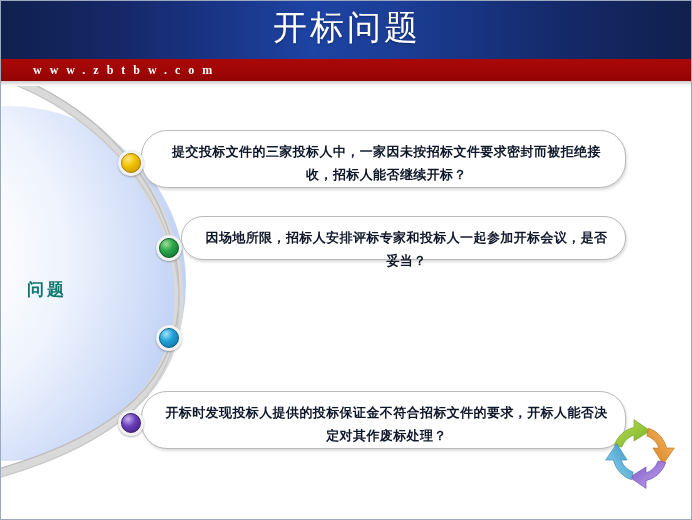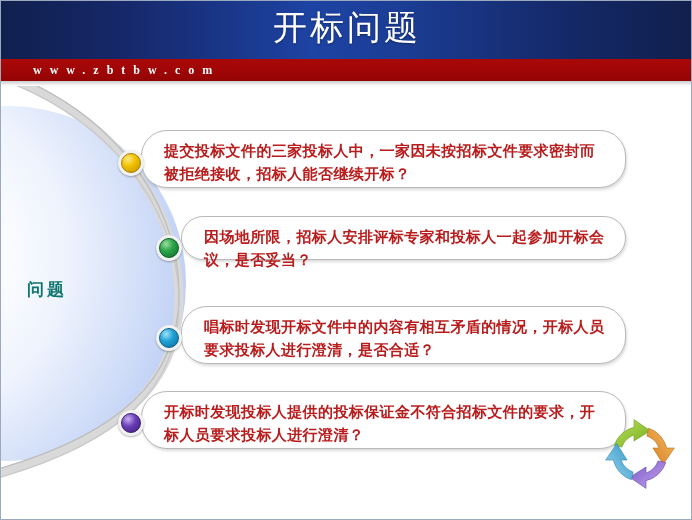--- a/index.html
+++ b/index.html
@@ -137,26 +137,27 @@
     background: #ffffff;
     border: 1px solid #b9b9b9;
     border-radius: 26px;
     box-shadow: 1px 2px 3px rgba(0,0,0,0.14);
   }
   .bubble-text {
     position: absolute;
     left: 22px;
     right: 16px;
     top: 9px;
-    color: #b91c1c;
+    color: #0f172a;
     font-family: "DejaVu Sans", "Liberation Sans", sans-serif;
-    font-size: 15px;
+    font-size: 13px;
     font-weight: bold;
     line-height: 23px;
     letter-spacing: 0.4px;
+    text-align: center;
   }
 
   
   #left-label {
     position: absolute;
     left: 26px;
     top: 192px;
     color: #0f766e;
     font-family: "DejaVu Sans", "Liberation Sans", sans-serif;
     font-size: 17px;
@@ -203,29 +204,26 @@
       <div class="bead" style="background:radial-gradient(circle at 34% 28%, #ffe680 0%, #f0c200 42%, #c28f00 100%); border:1px solid #a97f00;"></div>
     </div>
 
     <div class="bubble" style="left:180px; top:130px; width:445px; height:44px;">
       <div class="bubble-text">因场地所限，招标人安排评标专家和投标人一起参加开标会议，是否妥当？</div>
     </div>
     <div class="node" style="left:155px; top:149px;">
       <div class="bead" style="background:radial-gradient(circle at 34% 28%, #9be09b 0%, #2ca54a 40%, #0c6b2a 100%); border:1px solid #0b5e25;"></div>
     </div>
 
-    <div class="bubble" style="left:180px; top:220px; width:445px; height:58px;">
-      <div class="bubble-text">唱标时发现开标文件中的内容有相互矛盾的情况，开标人员要求投标人进行澄清，是否合适？</div>
-    </div>
     <div class="node" style="left:155px; top:239px;">
       <div class="bead" style="background:radial-gradient(circle at 34% 28%, #9fe4fb 0%, #22a2d8 40%, #0b6a96 100%); border:1px solid #0a6288;"></div>
     </div>
 
     <div class="bubble" style="left:140px; top:305px; width:485px; height:58px;">
-      <div class="bubble-text">开标时发现投标人提供的投标保证金不符合招标文件的要求，开标人员要求投标人进行澄清？</div>
+      <div class="bubble-text">开标时发现投标人提供的投标保证金不符合招标文件的要求，开标人能否决定对其作废标处理？</div>
     </div>
     <div class="node" style="left:117px; top:324px;">
       <div class="bead" style="background:radial-gradient(circle at 34% 28%, #c9b0f0 0%, #6b3fb9 42%, #3b1d77 100%); border:1px solid #3a1c74;"></div>
     </div>
 
     <svg id="cycle-logo" viewBox="0 0 100 100">
       <defs>
         <linearGradient id="gGreen" x1="0" y1="0" x2="1" y2="1">
           <stop offset="0%" stop-color="#bfe05a"></stop>
             <stop offset="100%" stop-color="#72ad1f"></stop>

